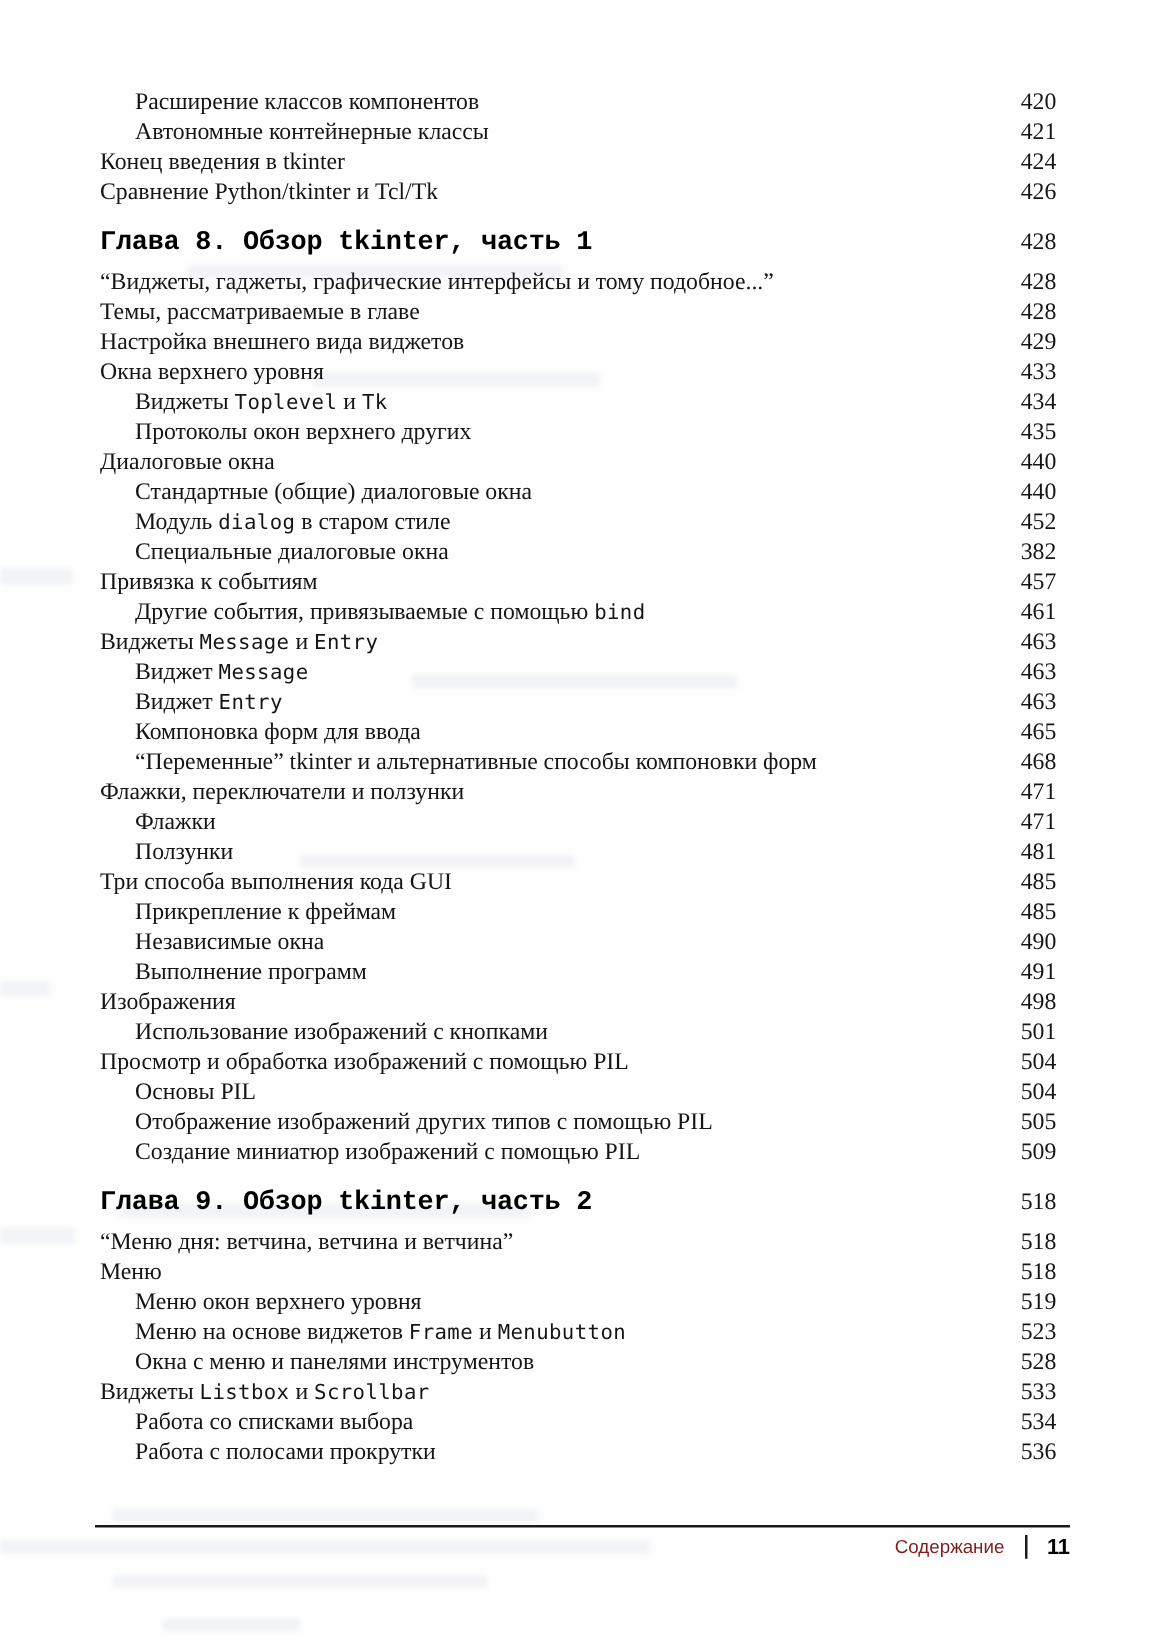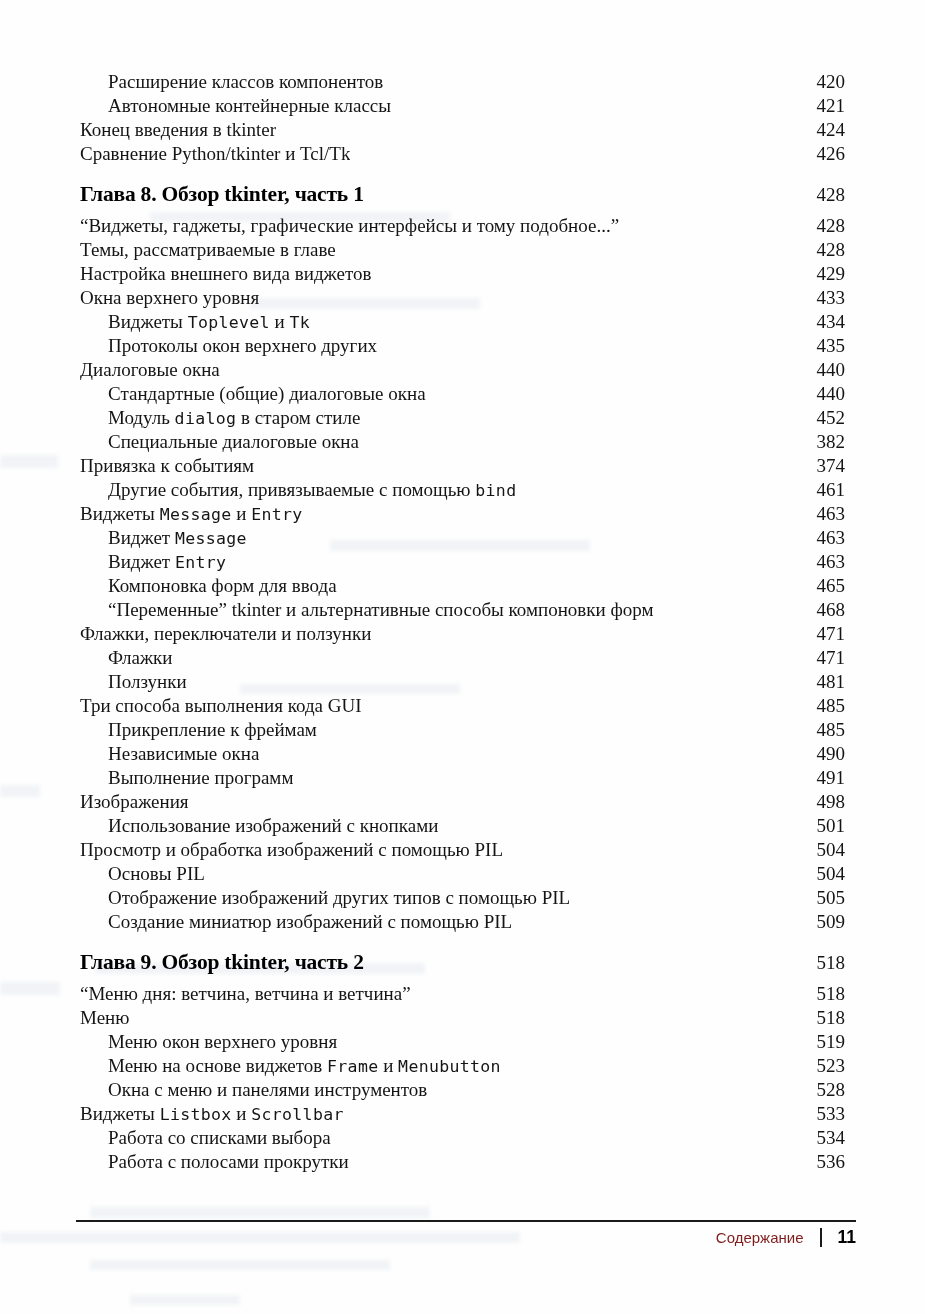--- a/index.html
+++ b/index.html
@@ -42,21 +42,21 @@
     font-weight: 400;
     color: #151515;
   }
   .row.chapter {
     height: 32px;
     line-height: 32px;
     margin-top: 12px;
     margin-bottom: 4px;
   }
   .row.chapter .title {
-    font-family: Liberation Serif, serif;
+    font-family: Liberation Mono, monospace;
     font-weight: 700;
     font-size: 21.5px;
     letter-spacing: -0.2px;
     color: #000000;
   }
   .mono {
     font-family: "DejaVu Sans Mono", "Liberation Mono", monospace;
     font-size: 0.87em;
     letter-spacing: 0.02em;
   }
@@ -180,21 +180,21 @@
       <div class="row lvl2">
         <span class="title"><span>Модуль </span><span class="mono">dialog</span><span> в старом стиле</span></span>
         <span class="pagenum">452</span>
       </div>
       <div class="row lvl2">
         <span class="title"><span>Специальные диалоговые окна</span></span>
         <span class="pagenum">382</span>
       </div>
       <div class="row lvl1">
         <span class="title"><span>Привязка к событиям</span></span>
-        <span class="pagenum">374</span>
+        <span class="pagenum">457</span>
       </div>
       <div class="row lvl2">
         <span class="title"><span>Другие события, привязываемые с помощью </span><span class="mono">bind</span></span>
         <span class="pagenum">461</span>
       </div>
       <div class="row lvl1">
         <span class="title"><span>Виджеты </span><span class="mono">Message</span><span> и </span><span class="mono">Entry</span></span>
         <span class="pagenum">463</span>
       </div>
       <div class="row lvl2">

